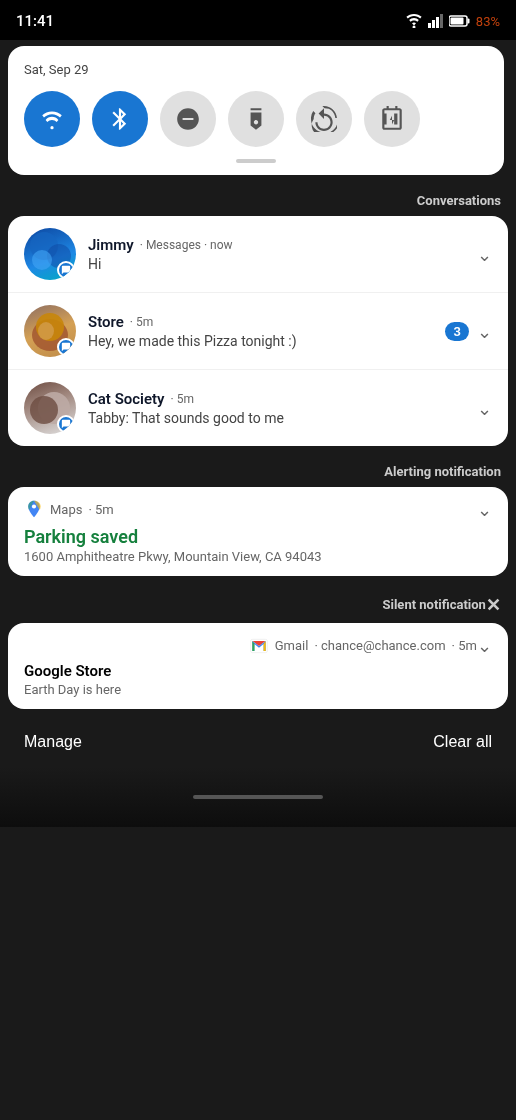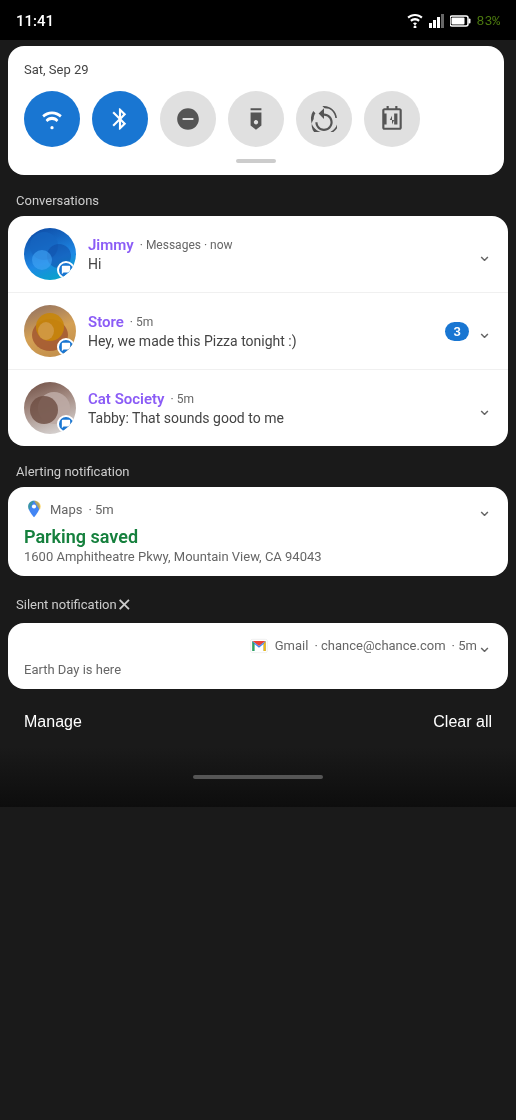--- a/index.html
+++ b/index.html
@@ -25,23 +25,22 @@
       font-size: 15px;
       font-weight: 500;
       color: #fff;
     }
     .status-icons {
       display: flex;
       align-items: center;
       gap: 5px;
     }
     .status-icons span {
-      color: #4d7c0f;
+      color: #c2410c;
       font-size: 14px;
-      font-family: Liberation Mono, monospace;
     }
 
     
     .quick-settings {
       background: #fff;
       border-radius: 16px;
       margin: 6px 12px 8px 8px;
       padding: 16px 16px 12px 16px;
     }
     .date-label {
@@ -79,24 +78,24 @@
       background: #ccc;
       border-radius: 2px;
       margin: 12px auto 0 auto;
     }
 
     
     .section-header {
       padding: 10px 15px 8px 16px;
       font-size: 13px;
       color: #ccc;
-      font-weight: 400;
-      display: flex;
-      align-items: center;
-      justify-content: flex-start;
+      font-weight: 700;
+      display: flex;
+      align-items: center;
+      justify-content: flex-end;
     }
     .section-header-close {
       cursor: pointer;
       font-size: 18px;
       color: #ccc;
     }
 
     
     .notif-card {
       background: #fff;
@@ -149,21 +148,21 @@
     }
     .conv-header {
       display: flex;
       align-items: center;
       gap: 6px;
       margin-bottom: 2px;
     }
     .conv-name {
       font-weight: 600;
       font-size: 15px;
-      color: #8b5cf6;
+      color: #0f172a;
     }
     .conv-meta {
       font-size: 12px;
       color: #666;
     }
     .conv-text {
       font-size: 14px;
       color: #444;
     }
     .conv-actions {
@@ -519,20 +518,21 @@
           <path d="M4 6v12h2.5V9.5L12 14l5.5-4.5V18H20V6l-8 6-8-6z" fill="#4285F4"></path>
           <path d="M4 6v12h2.5V9.5" fill="#34A853"></path>
           <path d="M17.5 9.5V18H20V6" fill="#FBBC05"></path>
         </svg>
         <span>Gmail</span>
         <span>· <span>chance@chance.com</span></span>
         <span>· <span>5m</span></span>
       </div>
       <span class="chevron-down">⌄</span>
     </div>
+    <div class="gmail-title">Google Store</div>
     <div class="gmail-text">Earth Day is here</div>
   </div>
 </div>
 
 <div class="bottom-bar">
   <button class="bottom-bar-btn">Manage</button>
   <button class="bottom-bar-btn">Clear all</button>
 </div>
 
 <div class="bottom-overlay">

